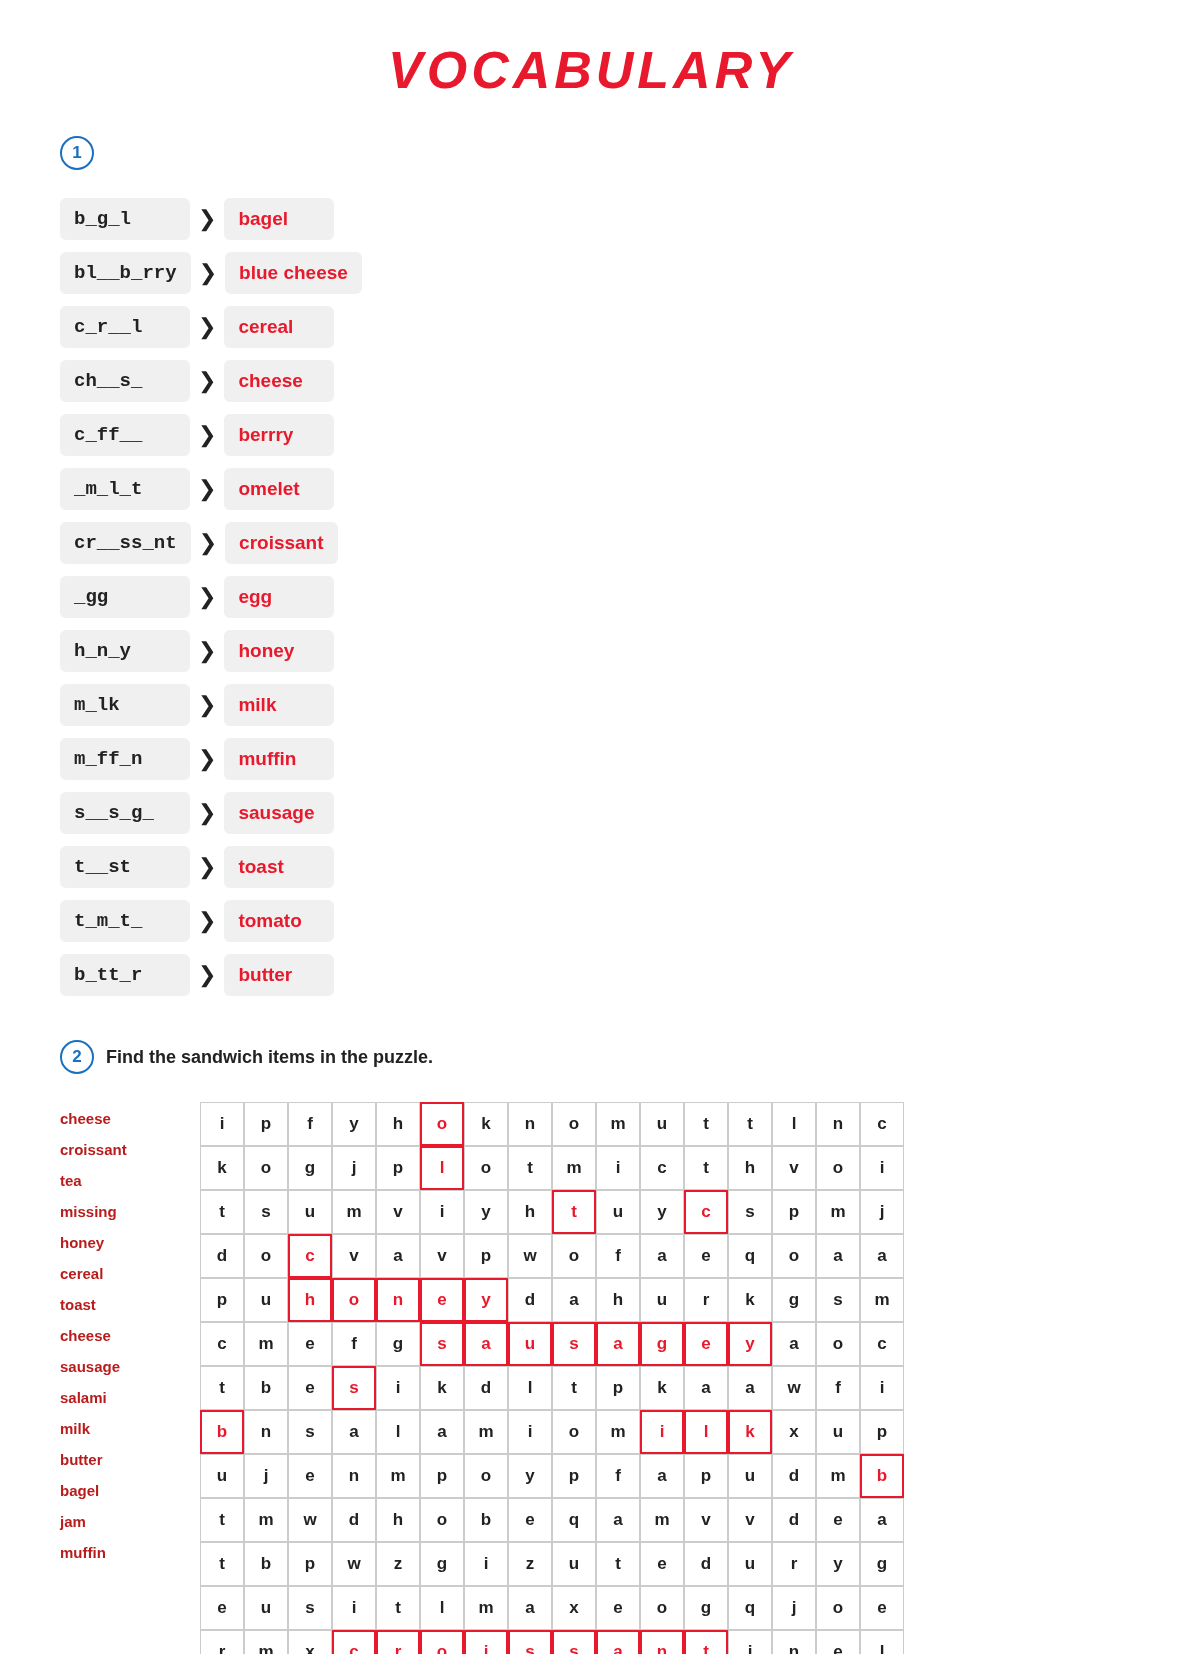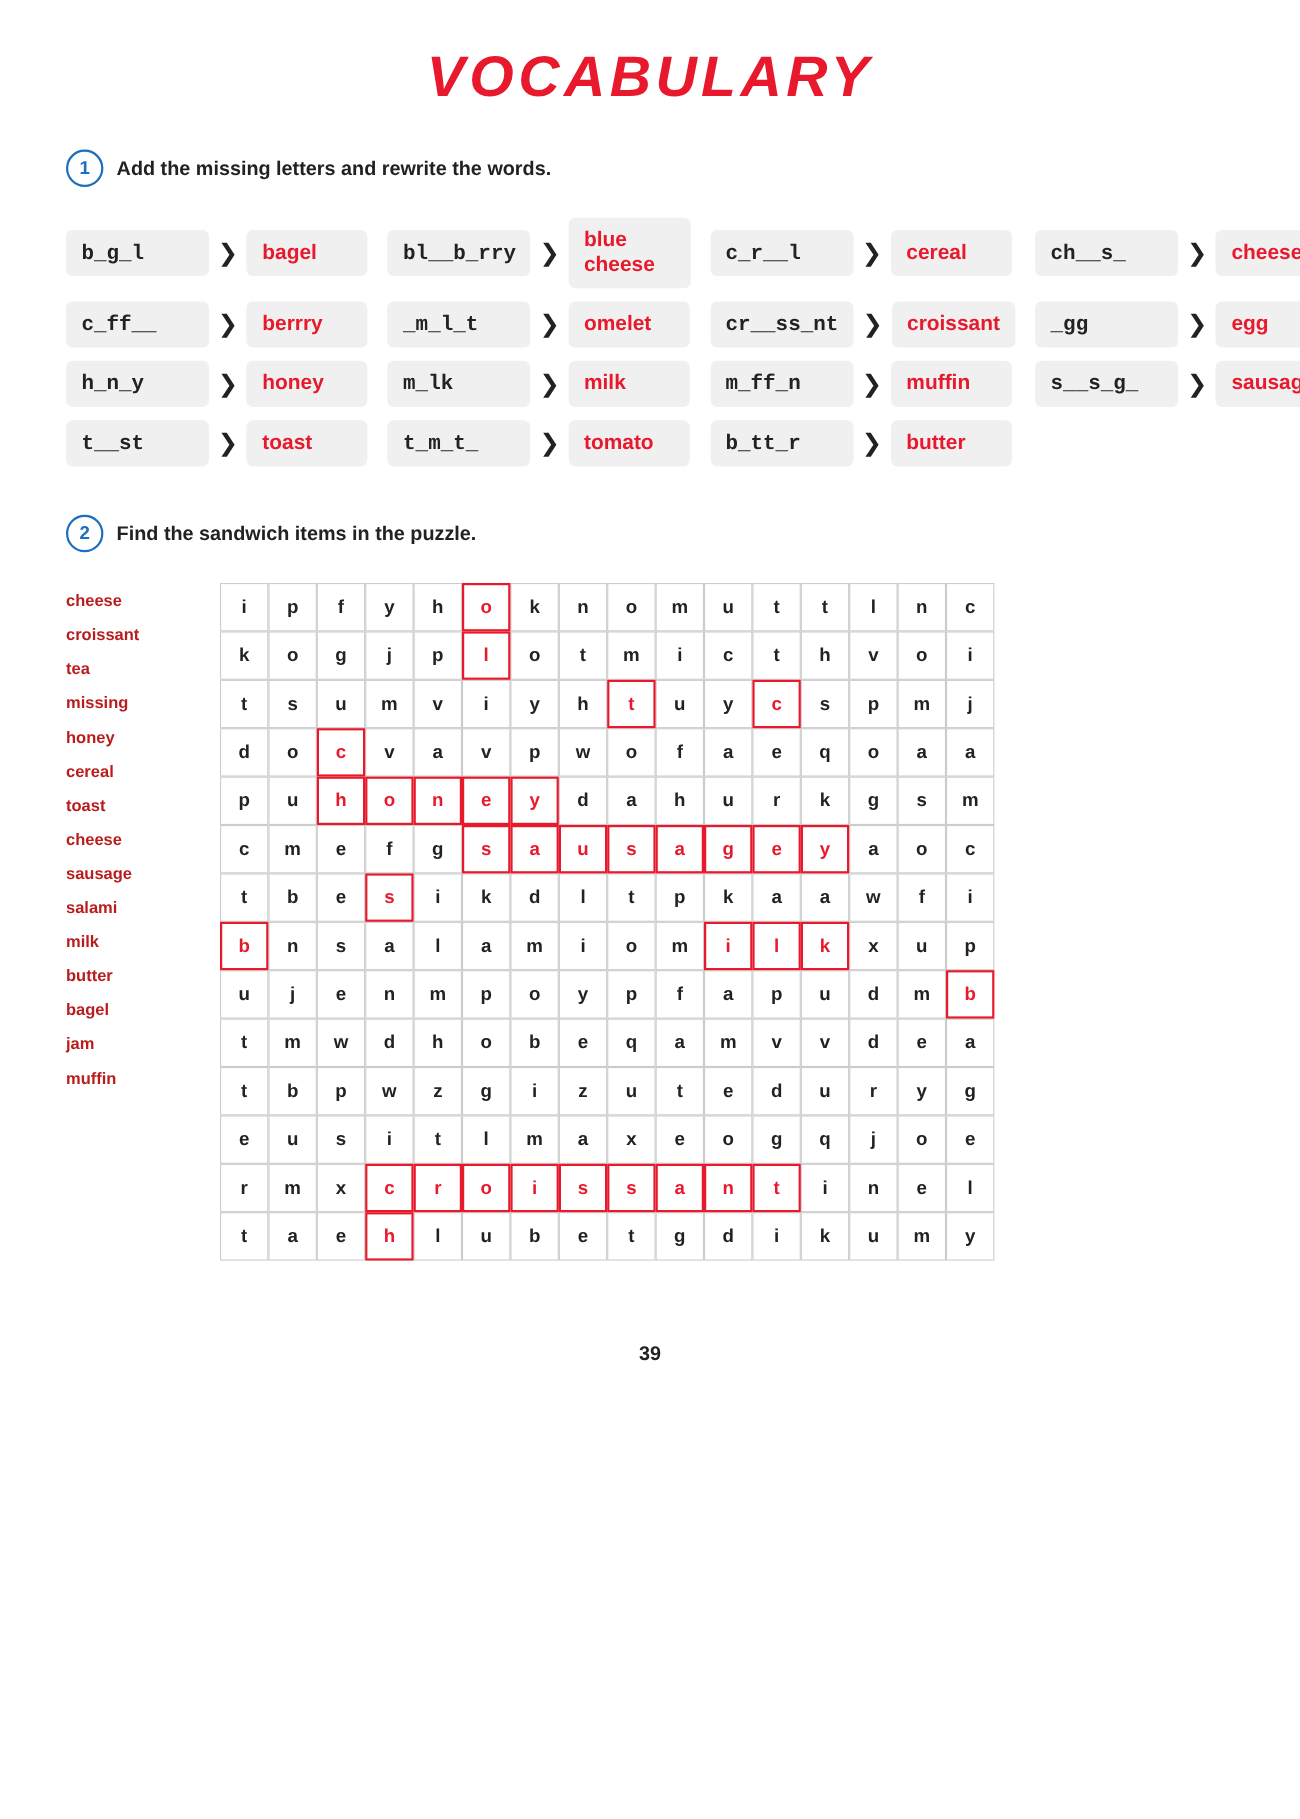--- a/index.html
+++ b/index.html
@@ -45,22 +45,22 @@
     }
     .section-instruction {
       font-size: 18px;
       font-weight: 800;
       color: #222;
     }
 
     
     .vocab-grid {
       display: grid;
-      grid-template-columns: repeat(4, 1fr);
-      gap: 12px 18px;
+      grid-template-columns: repeat(1, 1fr);
+      gap: 12px 8px;
       margin-bottom: 44px;
     }
     .vocab-item {
       display: flex;
       align-items: center;
       gap: 6px;
     }
     .vocab-word {
       background: #f0f0f0;
       border-radius: 6px;
@@ -149,21 +149,20 @@
       color: #222;
     }
   </style>
 </head>
 <body>
 
 <div class="page-title">VOCABULARY</div>
 
 <div class="section-header">
   <div class="section-number">1</div>
-  <div class="section-instruction">Add the missing letters and rewrite the words.</div>
 </div>
 
 <div class="vocab-grid" id="vocab-grid">
     <div class="vocab-item">
       <span class="vocab-word">b_g_l</span>
       <span class="vocab-arrow">❯</span>
       <span class="vocab-answer">bagel</span>
     </div>
     <div class="vocab-item">
       <span class="vocab-word">bl__b_rry</span>

